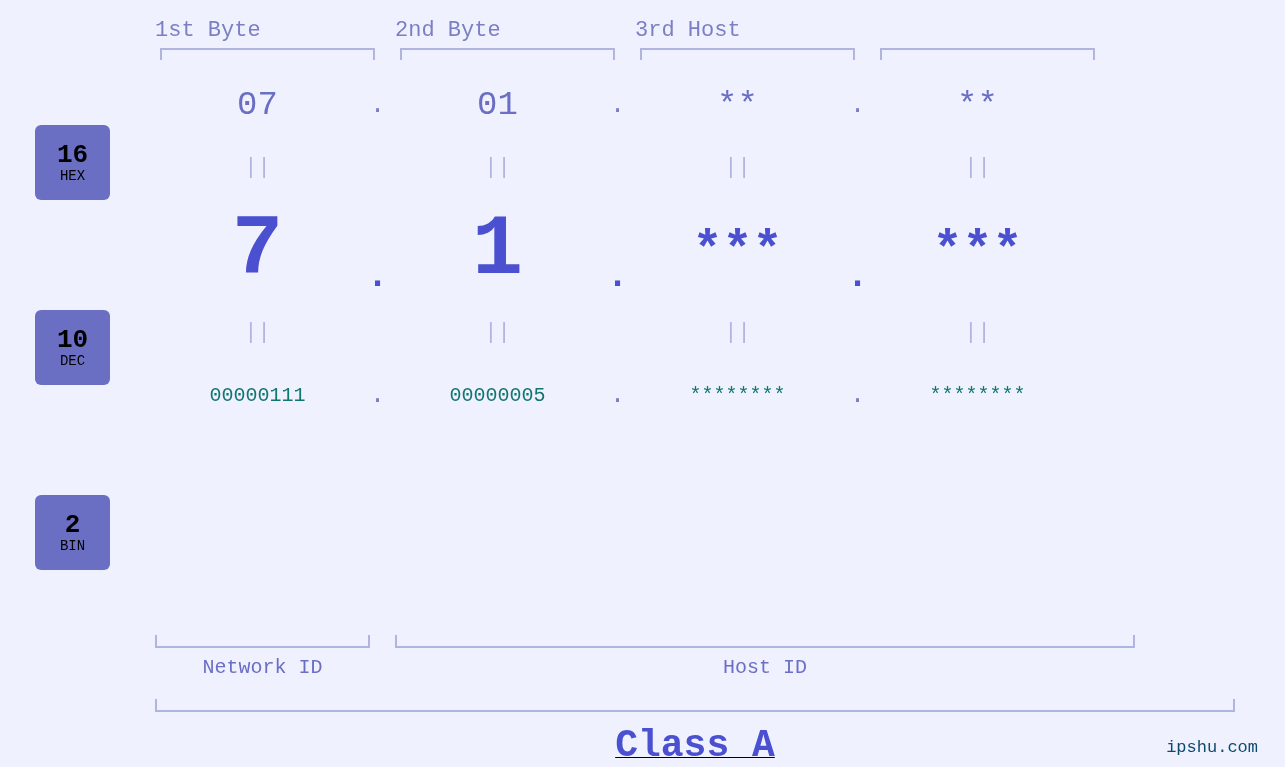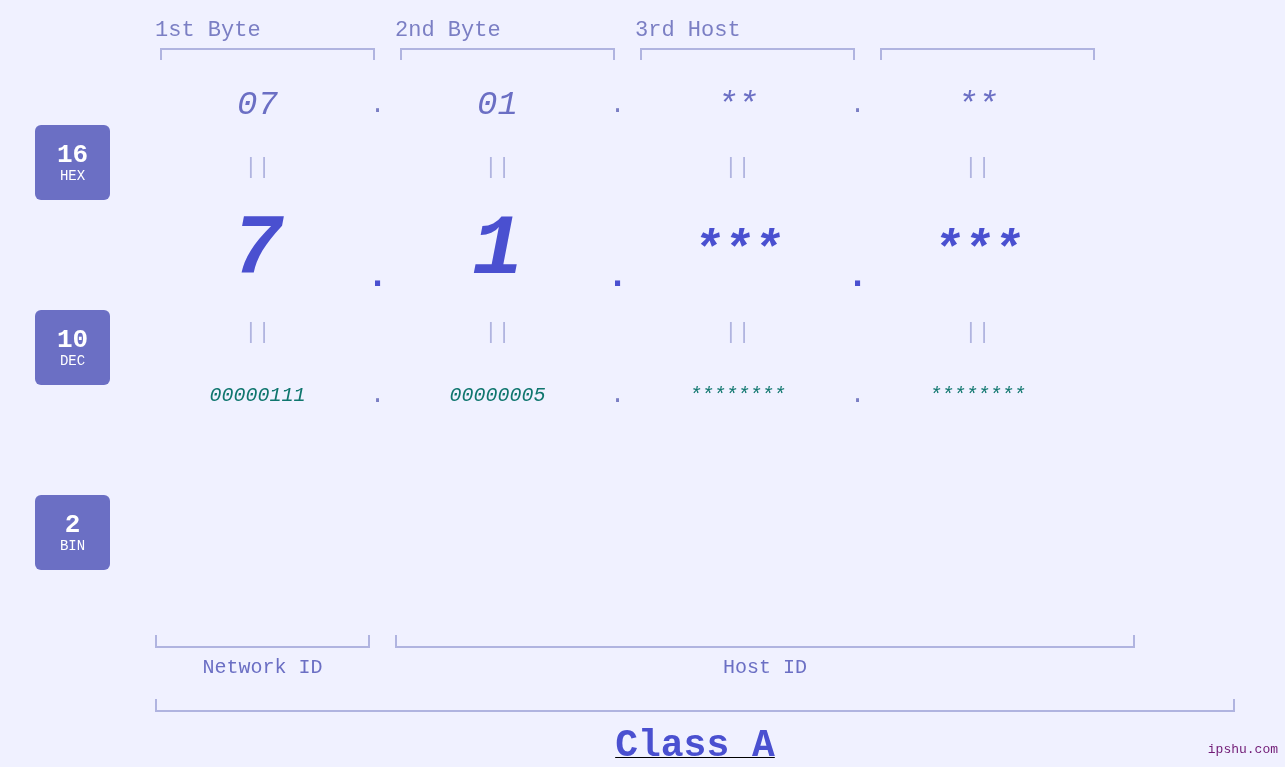--- a/index.html
+++ b/index.html
@@ -10,21 +10,21 @@
       background: #f0f1ff;
       font-family: 'Courier New', Courier, monospace;
       overflow: hidden;
       position: relative;
     }
 
     .badge {
       width: 75px;
       height: 75px;
       background: #6b6fc4;
-      color: #ffffff;
+      color: #000000;
       display: flex;
       flex-direction: column;
       align-items: center;
       justify-content: center;
       border-radius: 6px;
     }
 
     .badge-num {
       font-size: 26px;
       font-weight: bold;
@@ -125,21 +125,20 @@
       height: 90px;
       padding: 0 10px;
     }
 
     .v-cell {
       width: 215px;
       text-align: center;
       display: flex;
       align-items: flex-end;
       justify-content: center;
-      font-style: italic;
     }
 
     .v-dot {
       width: 25px;
       text-align: center;
       color: #7b7fc4;
     }
 
     .hex-val { font-size: 34px; color: #6b6fc4; font-family: 'Courier New', Courier, monospace; }
     .eq-val { font-size: 22px; color: #b0b4e0; font-family: 'Courier New', Courier, monospace; }
@@ -226,23 +225,23 @@
     .class-name {
       font-size: 38px;
       color: #4a50d0;
       font-family: 'Courier New', Courier, monospace;
       font-weight: bold;
     }
 
     .wm {
       position: absolute;
       bottom: 10px;
-      right: 7px;
-      font-size: 13px;
-      color: #701a75;
+      right: 27px;
+      font-size: 17px;
+      color: #0c4a6e;
       font-family: 'Courier New', Courier, monospace;
     }
   </style>
 </head>
 <body>
 
 <div class="full-layout">
 
   <div class="header-area">
     <div class="byte-col-header">1st Byte</div>

